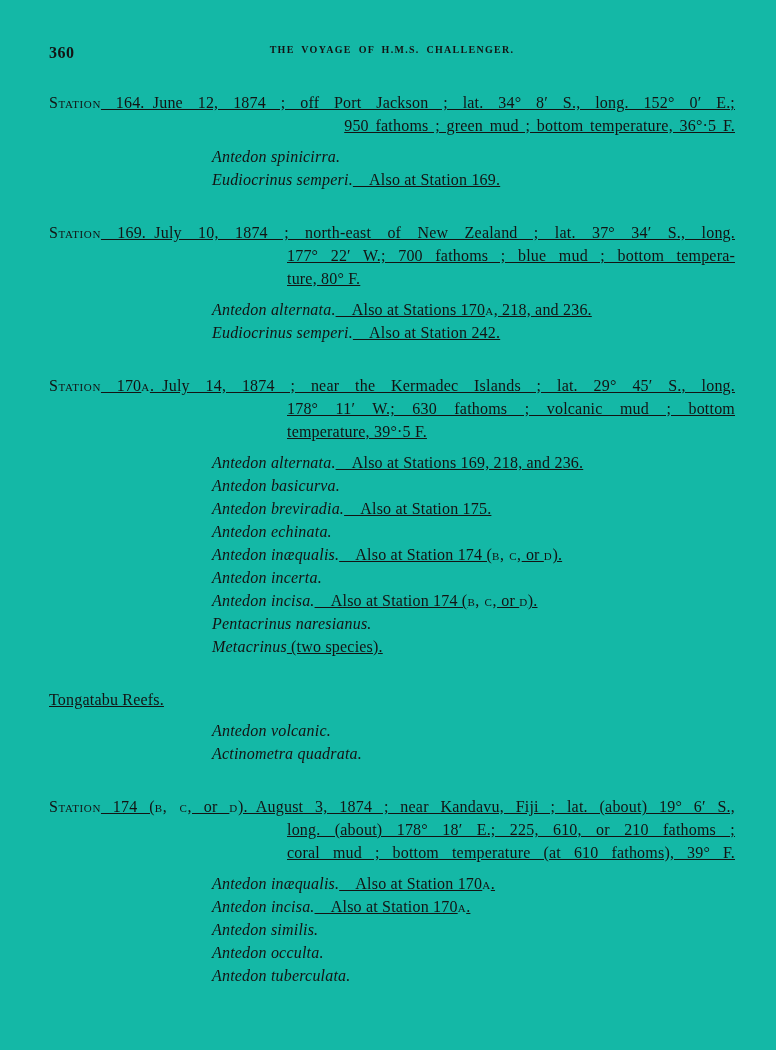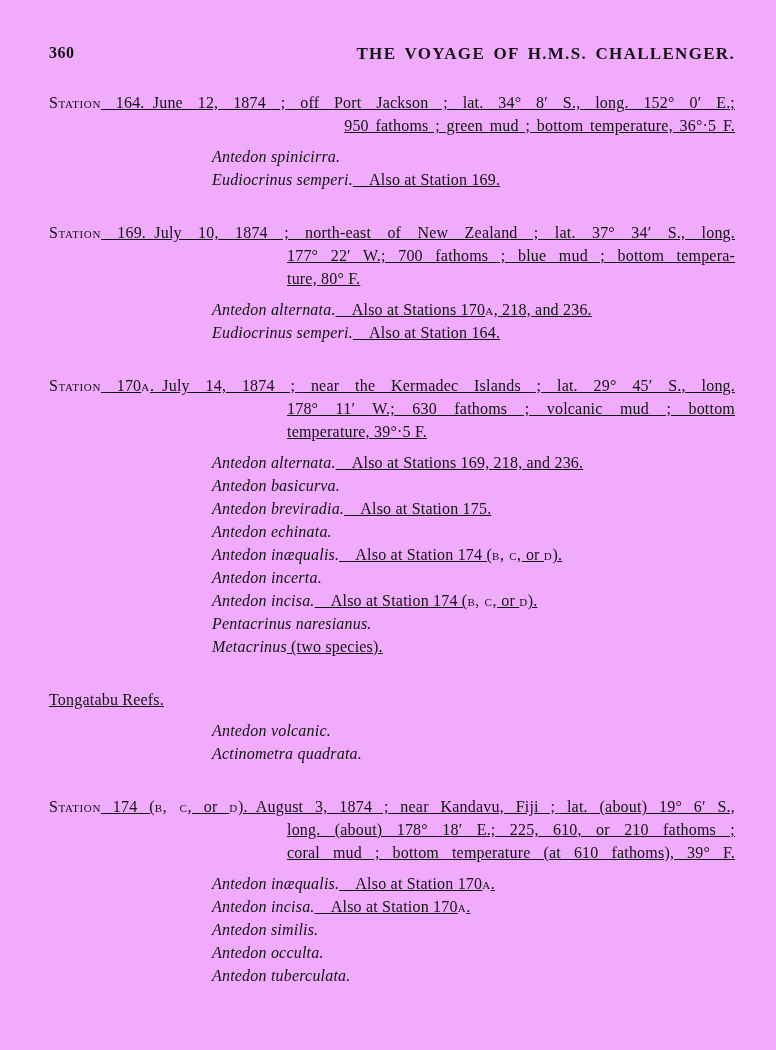--- a/index.html
+++ b/index.html
@@ -5,21 +5,21 @@
 <style>
   html, body {
     margin: 0;
     padding: 0;
     background: #ffffff;
   }
   .page {
     position: relative;
     width: 776px;
     height: 1050px;
-    background: #f0abfc;
+    background: #14b8a6;
     color: #131313;
     font-family: "Liberation Serif", "DejaVu Serif", serif;
     overflow: hidden;
   }
   .content {
     position: absolute;
     left: 49px;
     right: 41px;
     top: 0;
   }
@@ -30,22 +30,22 @@
   }
   .page-num {
     position: absolute;
     left: 0;
     top: 0;
     font-size: 16px;
     font-weight: 700;
     letter-spacing: 0.5px;
   }
   .running-title {
-    text-align: right;
-    font-size: 17px;
+    text-align: center;
+    font-size: 10px;
     font-weight: 700;
     letter-spacing: 1.3px;
     word-spacing: 3px;
   }
   .entry { margin-top: 30px; }
   .entry.first { margin-top: 27px; }
   .line {
     font-size: 16px;
     line-height: 23px;
     letter-spacing: 0.2px;
@@ -81,21 +81,21 @@
             <div class="line ind-species al-left"><span class="it">Antedon spinicirra.</span></div>
             <div class="line ind-species al-left"><span class="it">Eudiocrinus semperi.</span><span class="rm"> Also at Station 169.</span></div>
           </div>
         </div>
         <div class="entry">
           <div class="line ind-none al-stretch"><span class="sc">Station</span><span class="rm"> 169. July 10, 1874 ; north-east of New Zealand ; lat. 37° 34′ S., long.</span></div>
           <div class="line ind-cont al-stretch"><span class="rm">177° 22′ W.; 700 fathoms ; blue mud ; bottom tempera-</span></div>
           <div class="line ind-cont al-left"><span class="rm">ture, 80° F.</span></div>
           <div class="species-list">
             <div class="line ind-species al-left"><span class="it">Antedon alternata.</span><span class="rm"> Also at Stations 170</span><span class="sc">a</span><span class="rm">, 218, and 236.</span></div>
-            <div class="line ind-species al-left"><span class="it">Eudiocrinus semperi.</span><span class="rm"> Also at Station 164.</span></div>
+            <div class="line ind-species al-left"><span class="it">Eudiocrinus semperi.</span><span class="rm"> Also at Station 242.</span></div>
           </div>
         </div>
         <div class="entry">
           <div class="line ind-none al-stretch"><span class="sc">Station</span><span class="rm"> 170</span><span class="sc">a</span><span class="rm">. July 14, 1874 ; near the Kermadec Islands ; lat. 29° 45′ S., long.</span></div>
           <div class="line ind-cont al-stretch"><span class="rm">178° 11′ W.; 630 fathoms ; volcanic mud ; bottom</span></div>
           <div class="line ind-cont al-left"><span class="rm">temperature, 39°·5 F.</span></div>
           <div class="species-list">
             <div class="line ind-species al-left"><span class="it">Antedon alternata.</span><span class="rm"> Also at Stations 169, 218, and 236.</span></div>
             <div class="line ind-species al-left"><span class="it">Antedon basicurva.</span></div>
             <div class="line ind-species al-left"><span class="it">Antedon breviradia.</span><span class="rm"> Also at Station 175.</span></div>

